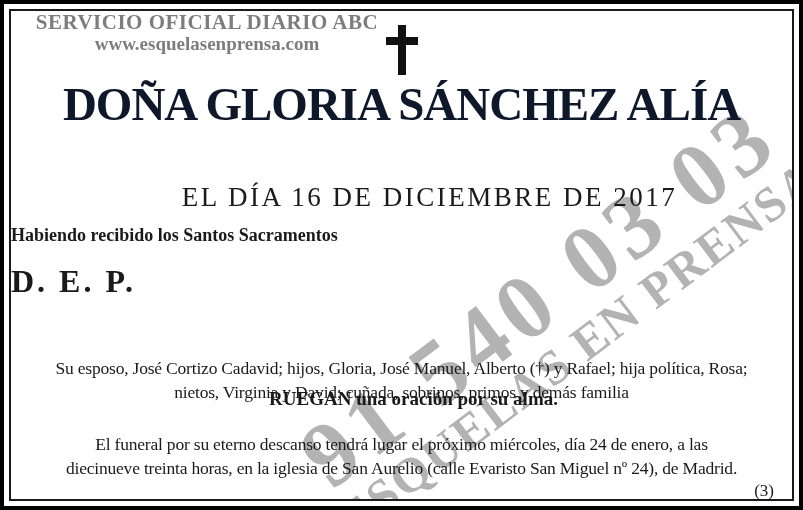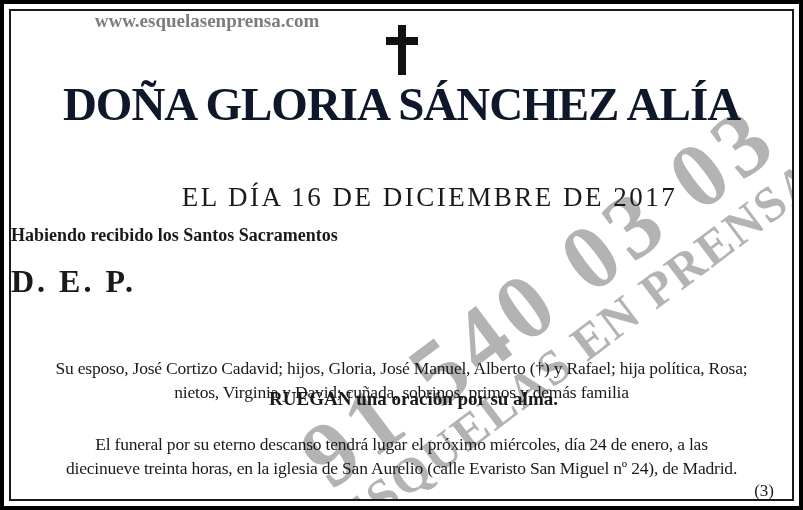--- a/index.html
+++ b/index.html
@@ -185,20 +185,21 @@
   <div class="inner">
 
     <div class="watermark">
       <div class="wm-phone">91 540 03 03</div>
       <div class="wm-brand">ESQUELAS EN PRENSA</div>
     </div>
 
     <div class="content">
 
       <div class="service-header">
+        <div class="service-line1">SERVICIO OFICIAL DIARIO ABC</div>
         <div class="service-line2">www.esquelasenprensa.com</div>
       </div>
 
       <div class="cross-wrap">
         <svg width="38" height="50" viewBox="0 0 38 50" aria-hidden="true">
           <rect x="15" y="0" width="8" height="50" fill="#111111"></rect>
           <rect x="3" y="12" width="32" height="8" fill="#111111"></rect>
         </svg>
       </div>
 

